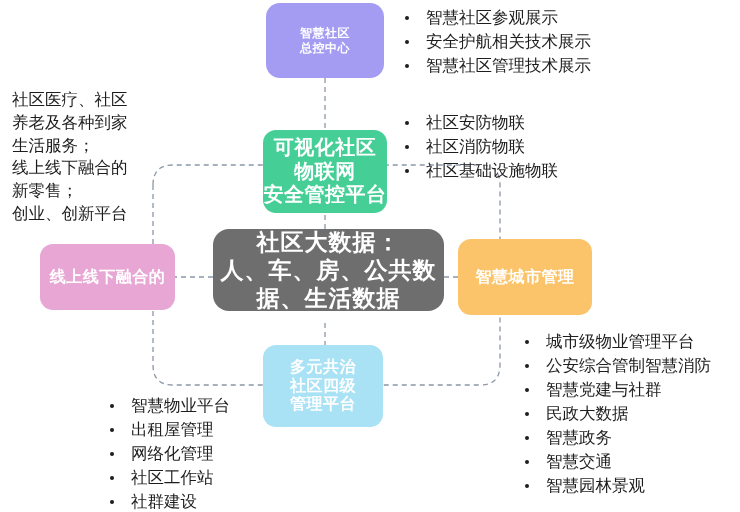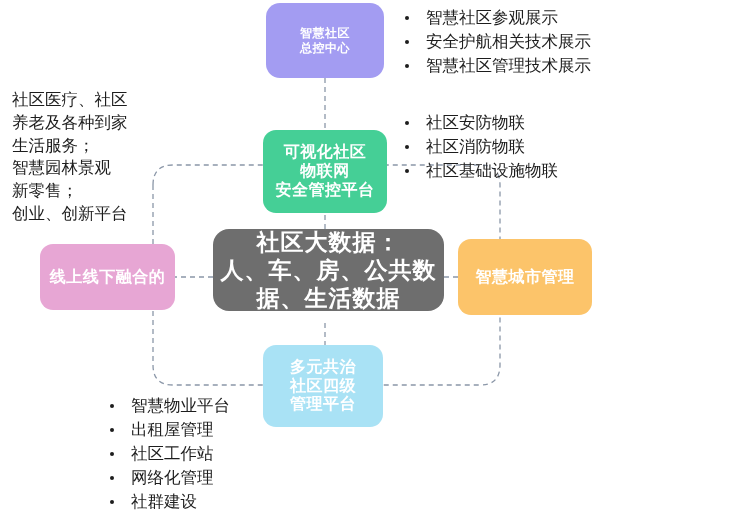--- a/index.html
+++ b/index.html
@@ -26,21 +26,21 @@
     z-index:3;
   }
   .node span{display:block;white-space:pre-line;}
 
   #node-control{
     left:266px;top:3px;width:118px;height:75px;
     background:#a39cf2;font-size:12px;
   }
   #node-iot{
     left:263px;top:130px;width:124px;height:83px;
-    background:#45cf96;font-size:16px;border-radius:13px;
+    background:#45cf96;font-size:20px;border-radius:13px;
   }
   #node-center{
     left:213px;top:229px;width:231px;height:82px;
     background:#6e6e6e;font-size:23px;letter-spacing:1px;
     border-radius:16px;line-height:1.22;
   }
   #node-service{
     left:40px;top:244px;width:135px;height:66px;
     background:#e7a6d4;font-size:16px;border-radius:13px;
   }
@@ -136,31 +136,42 @@
   </div>
 
   <div class="bullets" id="bullets-iot">
     <ul>
         <li>社区安防物联</li>
         <li>社区消防物联</li>
         <li>社区基础设施物联</li>
       </ul>
   </div>
 
+  <div class="bullets" id="bullets-city">
+    <ul>
+        <li>城市级物业管理平台</li>
+        <li>公安综合管制智慧消防</li>
+        <li>智慧党建与社群</li>
+        <li>民政大数据</li>
+        <li>智慧政务</li>
+        <li>智慧交通</li>
+        <li>智慧园林景观</li>
+      </ul>
+  </div>
 
   <div class="bullets" id="bullets-govern">
     <ul>
         <li>智慧物业平台</li>
         <li>出租屋管理</li>
+        <li>网络化管理</li>
         <li>社区工作站</li>
-        <li>网络化管理</li>
         <li>社群建设</li>
       </ul>
   </div>
 
   <div class="freetext" id="text-service">社区医疗、社区
 养老及各种到家
 生活服务；
-智慧园林景观
+线上线下融合的
 新零售；
 创业、创新平台</div>
 
 </div>
 
 </body></html>

